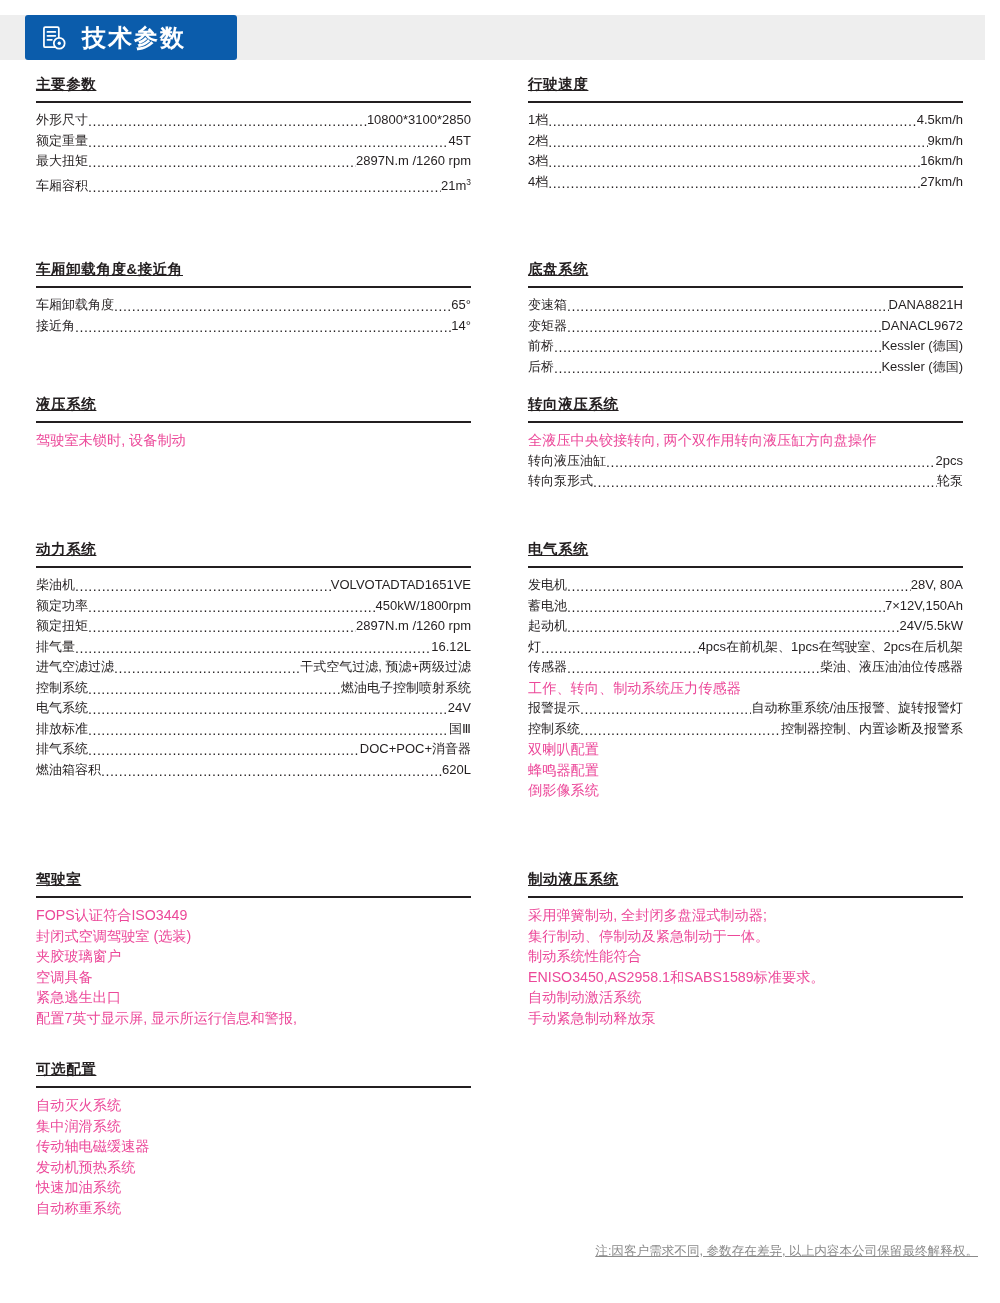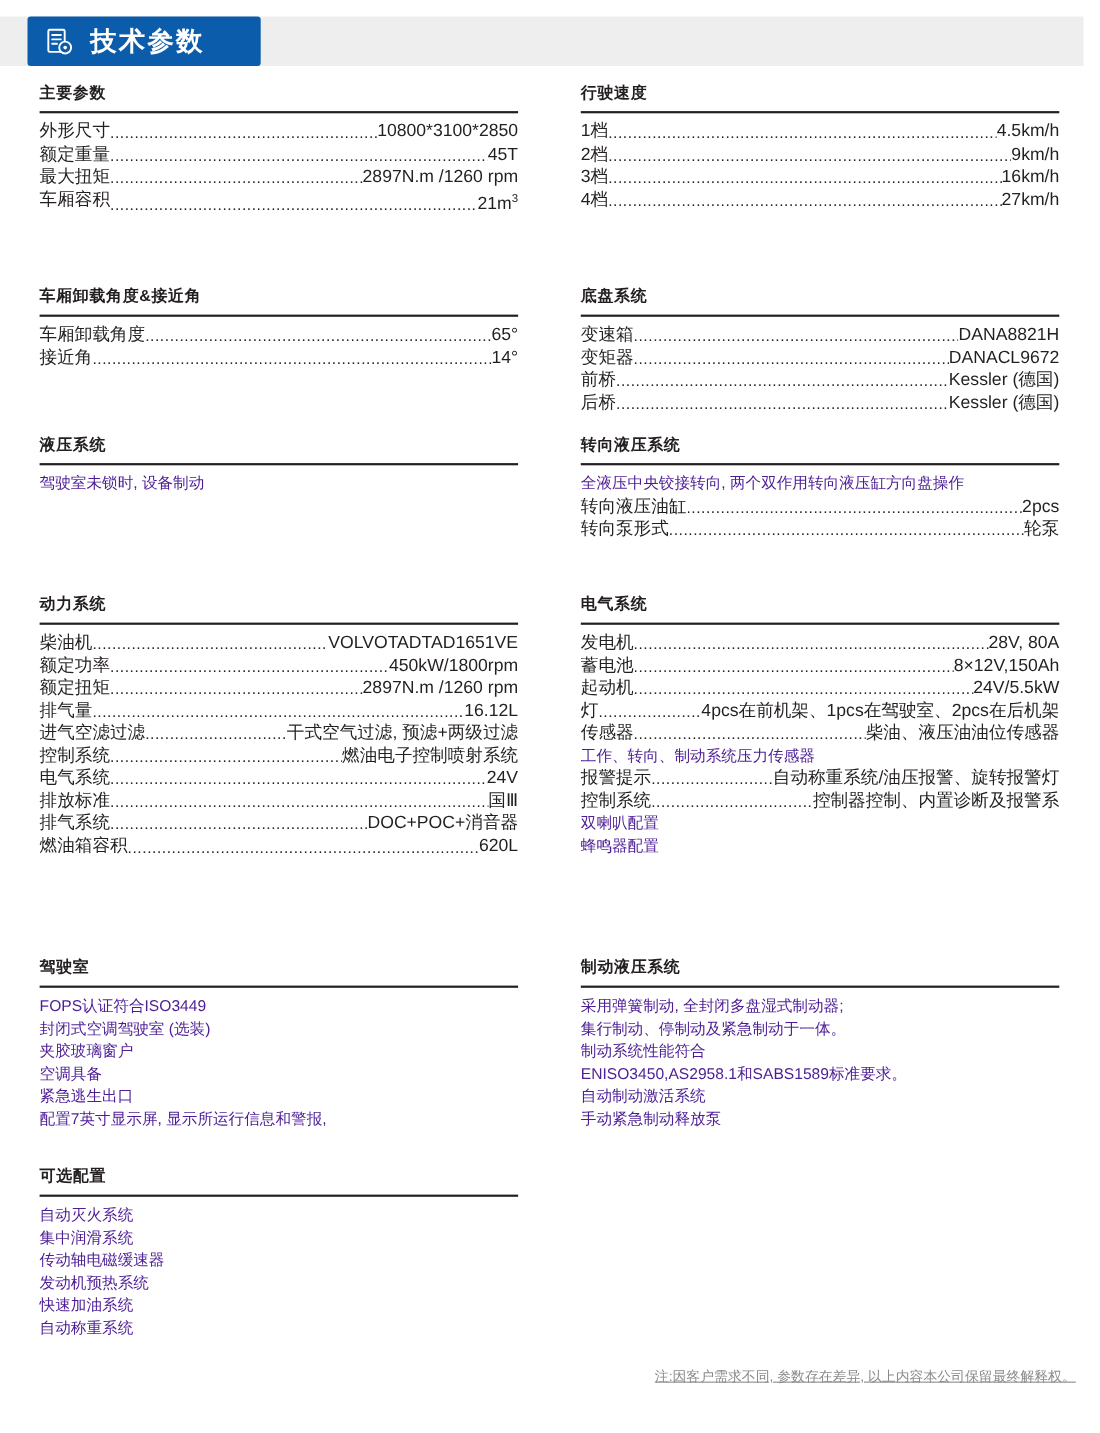--- a/index.html
+++ b/index.html
@@ -63,32 +63,33 @@
   .col-right { left: 528px; }
 
   
   .section { margin-bottom: 0; }
   .section-title {
     font-size: 14.5px;
     font-weight: bold;
     letter-spacing: 0.6px;
     color: #231f20;
     padding-bottom: 7px;
+    text-decoration: underline;
   }
   .section-rule {
     border-bottom: 2.2px solid #231f20;
     margin-bottom: 7px;
   }
   .rows { }
 
   
   .row {
     display: flex;
-    align-items: flex-start;
-    font-size: 16px;
+    align-items: flex-end;
+    font-size: 13px;
     line-height: 20.5px;
     color: #231f20;
     white-space: nowrap;
   }
   .row .label { flex: 0 0 auto; }
   .row .leader {
     flex: 1 1 auto;
     overflow: hidden;
     position: relative;
     margin: 0 0px;
@@ -105,21 +106,21 @@
     font-size: 14.2px;
     color: #231f20;
     white-space: nowrap;
   }
   .row .value { flex: 0 0 auto; }
 
   
   .line {
     font-size: 14.2px;
     line-height: 20.5px;
-    color: #4c1d95;
+    color: #ec4899;
     white-space: nowrap;
   }
 
   sup { font-size: 0.65em; vertical-align: super; }
 
   
   .footer-note {
     position: absolute;
     right: 22px;
     top: 1243px;
@@ -353,21 +354,21 @@
         <div class="section-rule"></div>
         <div class="rows">
           <div class="row">
             <span class="label">发电机</span>
             <span class="leader"></span>
             <span class="value">28V, 80A</span>
           </div>
           <div class="row">
             <span class="label">蓄电池</span>
             <span class="leader"></span>
-            <span class="value">8×12V,150Ah</span>
+            <span class="value">7×12V,150Ah</span>
           </div>
           <div class="row">
             <span class="label">起动机</span>
             <span class="leader"></span>
             <span class="value">24V/5.5kW</span>
           </div>
           <div class="row">
             <span class="label">灯</span>
             <span class="leader"></span>
             <span class="value">4pcs在前机架、1pcs在驾驶室、2pcs在后机架</span>
@@ -383,20 +384,21 @@
             <span class="leader"></span>
             <span class="value">自动称重系统/油压报警、旋转报警灯</span>
           </div>
           <div class="row">
             <span class="label">控制系统</span>
             <span class="leader"></span>
             <span class="value">控制器控制、内置诊断及报警系</span>
           </div>
           <div class="line">双喇叭配置</div>
           <div class="line">蜂鸣器配置</div>
+          <div class="line">倒影像系统</div>
         </div>
       </div>
       <div class="section" style="position: absolute; top: 795px; width: 435px;">
         <div class="section-title">制动液压系统</div>
         <div class="section-rule"></div>
         <div class="rows">
           <div class="line">采用弹簧制动, 全封闭多盘湿式制动器;</div>
           <div class="line">集行制动、停制动及紧急制动于一体。</div>
           <div class="line">制动系统性能符合</div>
           <div class="line">ENISO3450,AS2958.1和SABS1589标准要求。</div>

